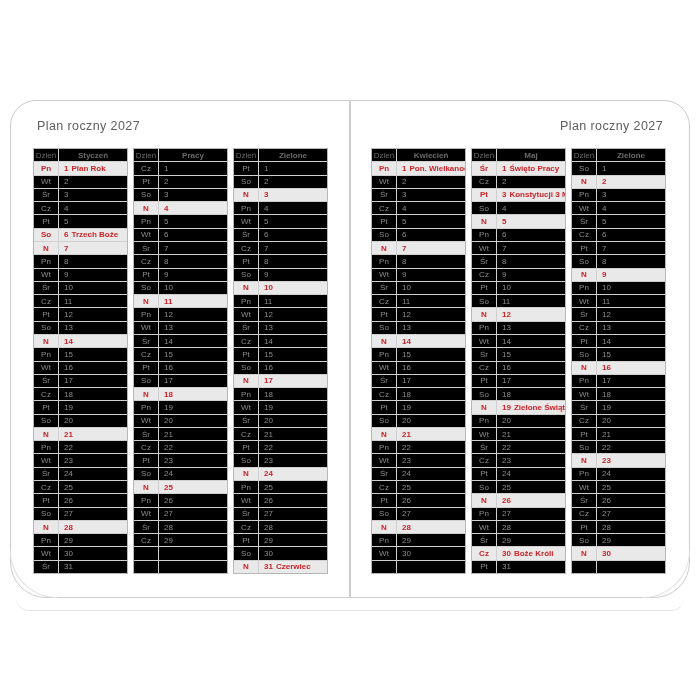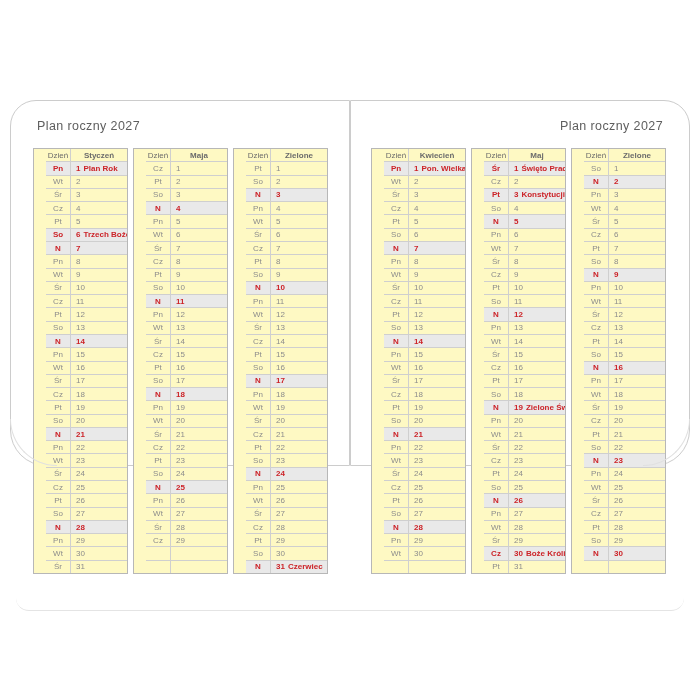--- a/index.html
+++ b/index.html
@@ -12,36 +12,36 @@
     --head-txt:#6b6b6b;
     --title-txt:#5e5e5e;
   }
   html,body{margin:0;padding:0;}
   body{
     width:700px;height:700px;background:#ffffff;position:relative;overflow:hidden;
     font-family:"Liberation Sans", sans-serif;
   }
   .spread{position:absolute;left:10px;top:100px;width:680px;height:498px;display:flex;}
   .page{
-    width:340px;height:366px;background:#ffffff;border:1px solid var(--page-border);
+    width:340px;height:498px;background:#ffffff;border:1px solid var(--page-border);
     position:relative;box-sizing:border-box;
   }
   .page.left{border-radius:26px 0 0 36px;}
   .page.right{border-radius:0 26px 36px 0;}
   .title{
     position:absolute;top:18px;font-size:12.5px;color:var(--title-txt);
     letter-spacing:0.4px;white-space:nowrap;
   }
   .page.left .title{left:26px;}
   .page.right .title{right:26px;text-align:right;}
   .months{position:absolute;top:47px;left:22px;display:flex;gap:5px;}
   .page.right .months{left:20px;}
   .month{
     width:95px;height:426px;display:flex;flex-direction:column;
-    border:1px solid var(--table-border);box-sizing:border-box;background:#fef9c3;flex:none;padding-left:12px;
+    border:1px solid var(--table-border);box-sizing:border-box;background:#000000;flex:none;
   }
   .row{flex:1;display:flex;border-top:1px solid var(--grid);align-items:stretch;min-height:0;}
   .row:first-child{border-top:none;}
   .row.hl{background:var(--hl);}
   .cell{display:flex;align-items:center;box-sizing:border-box;min-width:0;}
   .cell.dow{
     width:25px;flex:none;justify-content:center;border-right:1px solid var(--grid);
     color:var(--txt);font-size:8px;
   }
   .cell.date{
@@ -266,21 +266,21 @@
           <div class="row">
             <div class="cell dow">Śr</div>
             <div class="cell date">
               <span class="num">31</span>
             </div>
           </div>
         </div>
         <div class="month">
           <div class="row header">
             <div class="cell dow">Dzień</div>
-            <div class="cell date">Maja</div>
+            <div class="cell date">Pracy</div>
           </div>
           <div class="row">
             <div class="cell dow">Cz</div>
             <div class="cell date">
               <span class="num">1</span>
             </div>
           </div>
           <div class="row">
             <div class="cell dow">Pt</div>
             <div class="cell date">

